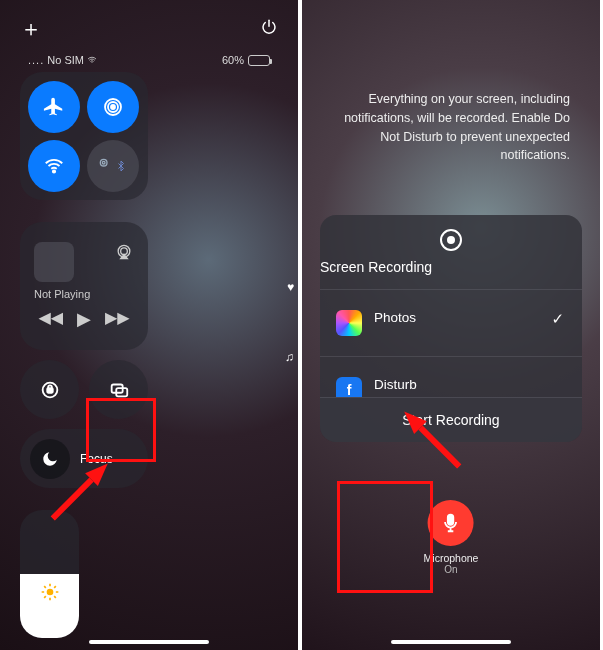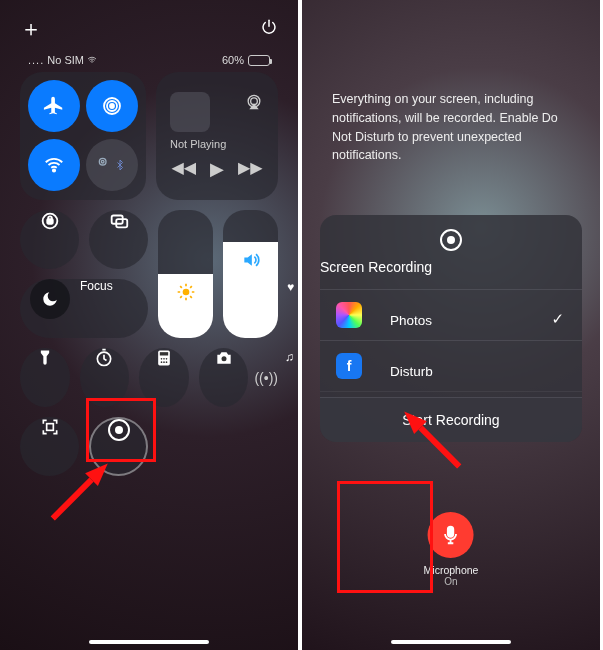--- a/index.html
+++ b/index.html
@@ -45,25 +45,25 @@
   }
   .battery::after {
     content: ""; position: absolute; right: -3px; top: 3px;
     width: 2px; height: 5px; background: #ccc; border-radius: 0 1px 1px 0;
   }
   .battery .fill { height: 100%; background: #fff; border-radius: 2px; width: 56%; }
 
   .cc {
     padding: 0 20px;
   }
-  .row { display: flex; gap: 10px; margin-bottom: 10px; }
+  .row { display: flex; gap: 22px; margin-bottom: 10px; flex-direction: column; }
   .tile {
     background: rgba(40,40,48,0.65);
     border-radius: 22px;
-    display: flex; justify-content: center;
+    display: flex; align-items: center; justify-content: center;
     position: relative;
   }
   .conn {
     width: 128px; height: 128px;
     display: grid; grid-template-columns: 1fr 1fr; grid-template-rows: 1fr 1fr;
     padding: 8px; gap: 6px;
   }
   .conn .sub {
     width: 52px; height: 52px; border-radius: 50%;
     display: flex; align-items: center; justify-content: center;
@@ -132,21 +132,21 @@
   .arrow svg polygon { fill: #ff1111; }
   .arrow svg line { stroke: #ff1111; stroke-width: 6; }
 
   .home-ind {
     position: absolute; bottom: 6px; left: 50%; transform: translateX(-50%);
     width: 120px; height: 4px; background: #fff; border-radius: 3px;
   }
 
   
   .info-text {
-    text-align: left;
+    text-align: right;
     font-size: 12.5px;
     color: #eee;
     padding: 90px 30px 0;
     line-height: 1.5;
   }
   .ctx {
     margin: 50px 18px 0;
     background: rgba(50,50,58,0.85);
     border-radius: 16px;
     overflow: hidden;
@@ -158,22 +158,22 @@
   .ctx-head .rec-icon {
     width: 22px; height: 22px; border: 2px solid #fff; border-radius: 50%;
     margin: 0 auto 8px;
     display: flex; align-items: center; justify-content: center;
   }
   .ctx-head .rec-icon::after {
     content:""; width:8px; height:8px; background:#fff; border-radius:50%;
   }
   .ctx-head .title { font-size: 14px; font-weight: 500; }
   .ctx-item {
-    display: flex; align-items: flex-end; gap: 28px;
-    padding: 12px 16px;
+    display: flex; align-items: flex-start; gap: 12px;
+    padding: 20px 16px;
     font-size: 13.5px;
     border-top: 0.5px solid rgba(120,120,130,0.3);
     position: relative;
   }
   .appicon {
     width: 26px; height: 26px; border-radius: 6px;
     display: flex; align-items: center; justify-content: center;
     font-size: 14px; font-weight: bold; color:#fff;
   }
   .appicon.photos { background: conic-gradient(#f55,#fa0,#ff5,#5f5,#0cf,#55f,#a5f,#f5a,#f55);}
@@ -185,21 +185,21 @@
     border-top: 0.5px solid rgba(120,120,130,0.3);
     background: rgba(55,55,63,0.85);
   }
   .ctx-list-wrap {
     max-height: 108px; overflow: hidden;
   }
   .ctx-item.faded { opacity: 0.55; }
 
   .mic-block {
     position: absolute; left: 50%; transform: translateX(-50%);
-    top: 512px;
+    top: 500px;
     text-align: center;
   }
   .mic-circle {
     width: 46px; height: 46px; border-radius: 50%;
     background: #ff3b30;
     display: flex; align-items: center; justify-content: center;
     margin: 0 auto 6px;
   }
   .mic-label { font-size: 10.5px; color:#eee; }
   .mic-state { font-size: 10px; color:#bbb; }

